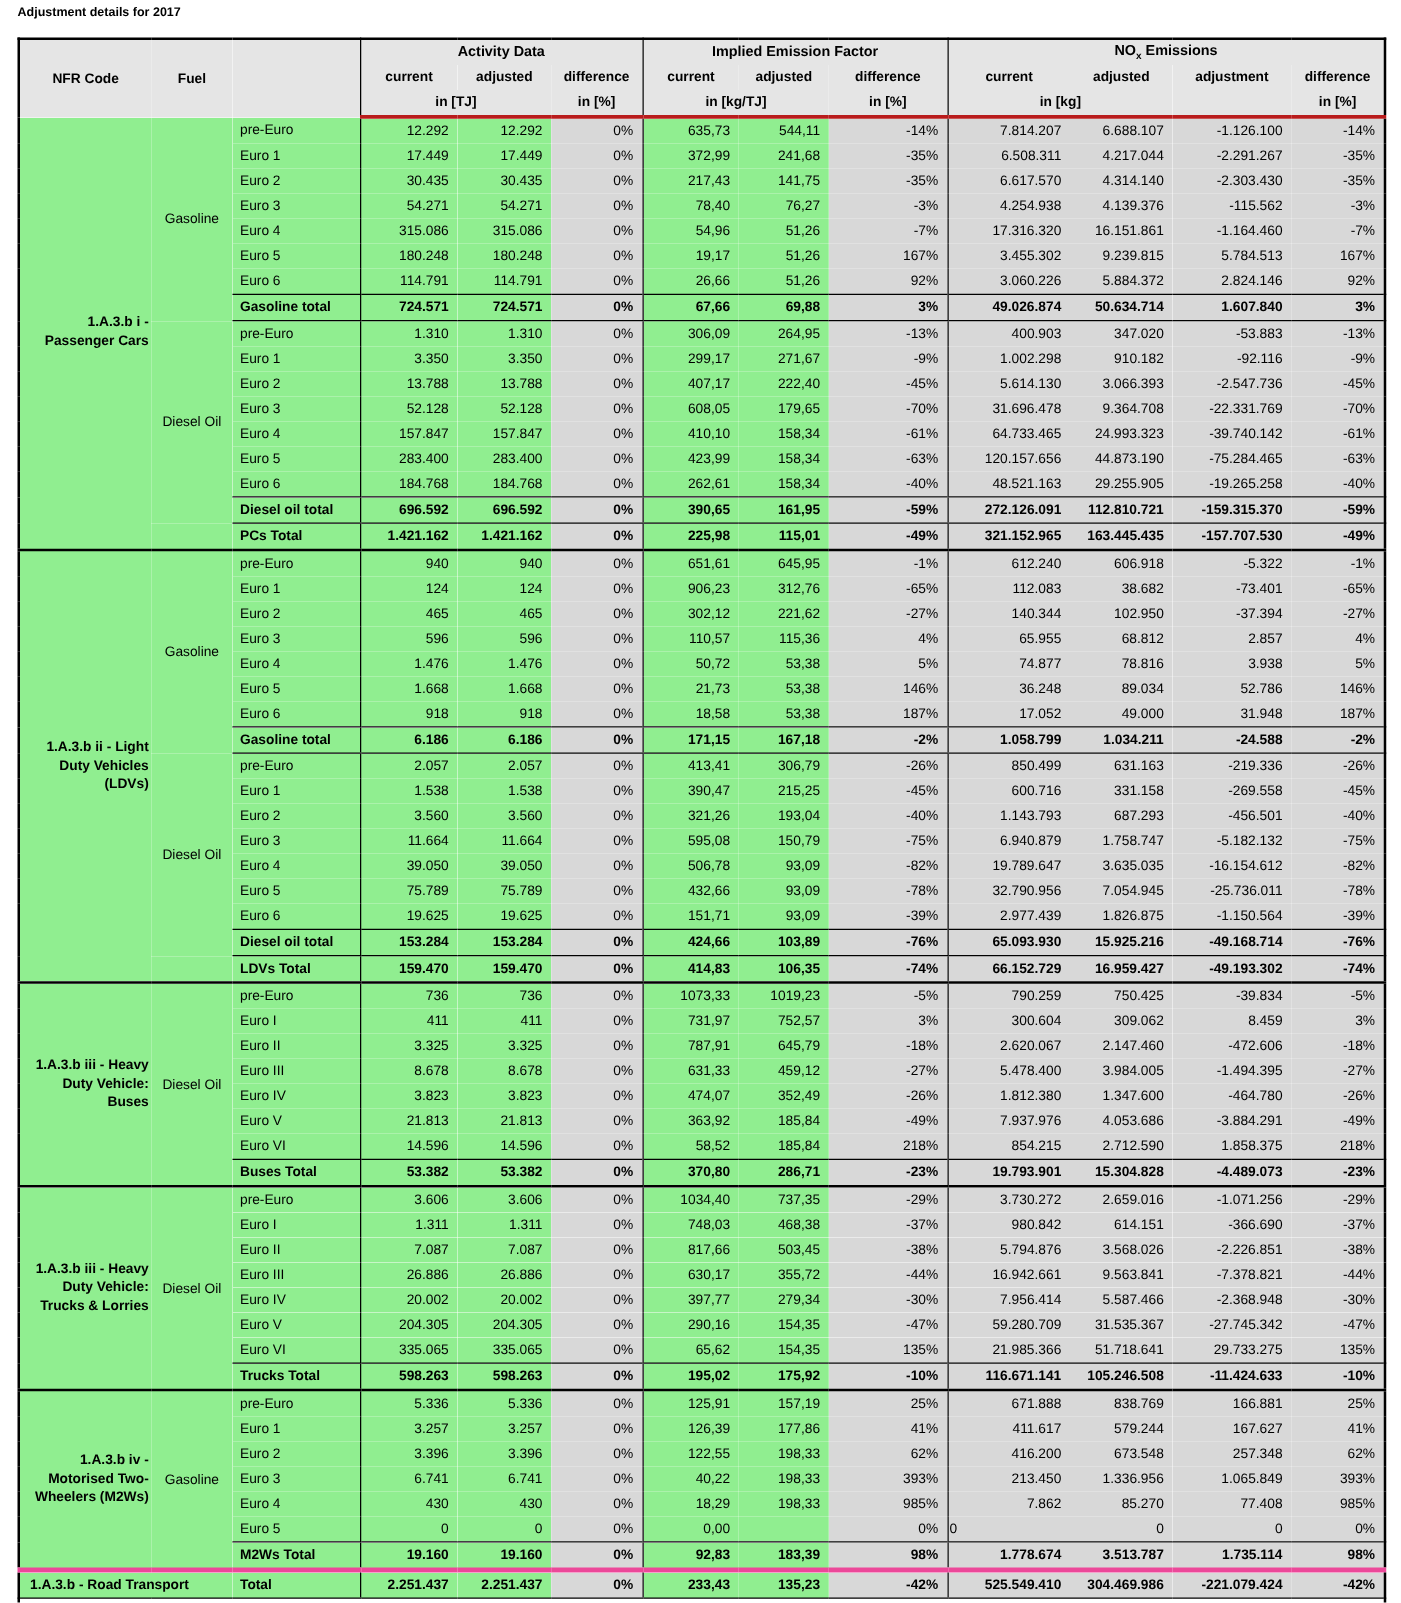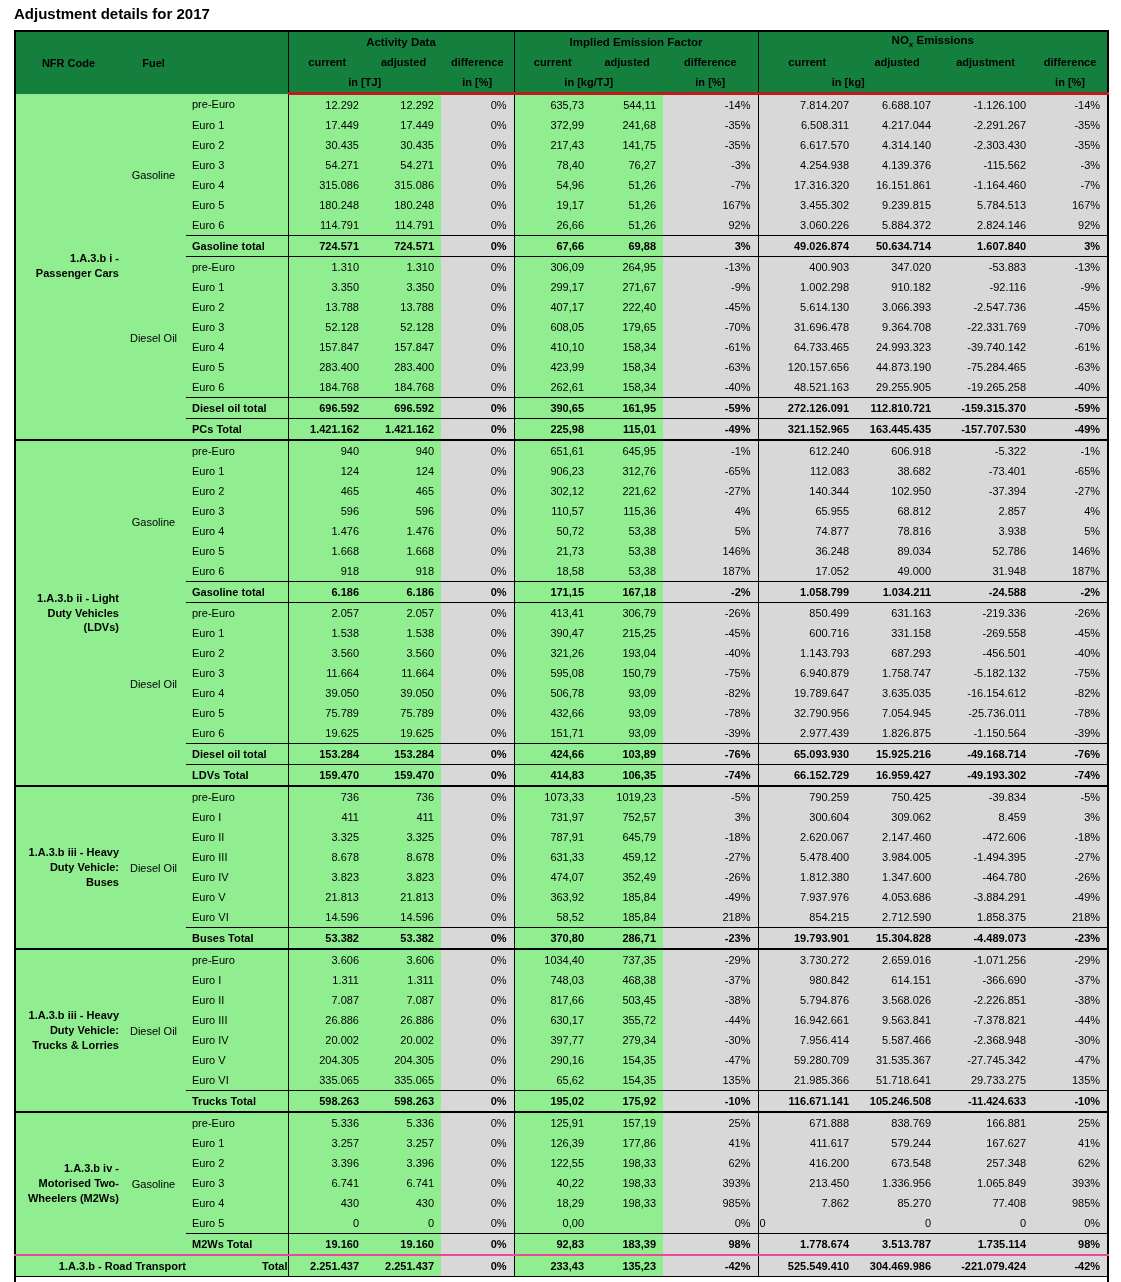--- a/index.html
+++ b/index.html
@@ -1,38 +1,38 @@
 <!DOCTYPE html>
 <html><head>
 <meta charset="utf-8">
 <style>
   html,body{margin:0;padding:0;background:#fff;}
   .page{position:relative;width:1121px;height:1282px;background:#fff;
         font-family:"Liberation Sans",sans-serif;}
-  .title{position:absolute;left:14px;top:5px;font-size:15px;font-weight:bold;color:#000;}
+  .title{position:absolute;left:14px;top:5px;font-size:10px;font-weight:bold;color:#000;}
   table{position:absolute;left:14px;top:30px;border-collapse:collapse;table-layout:fixed;
         width:1093px;border:2px solid #000;}
   th,td{height:20px;font-size:11px;color:#000;padding:0;overflow:hidden;white-space:nowrap;}
-  thead th{background:#15803d;font-weight:bold;text-align:center;vertical-align:middle;}
+  thead th{background:#e5e5e5;font-weight:bold;text-align:center;vertical-align:middle;}
   thead tr:last-child th{border-bottom:3px solid #b91c1c;}
   .grp{font-size:11.5px;}
   td.g,.fuel,.euro,.nfr{background:#90EE90;}
   td.y{background:#d8d8d8;}
   .nfr{font-weight:bold;text-align:right;vertical-align:middle;white-space:normal;
        padding:0 2px;line-height:1.35;}
   .fuel{text-align:center;vertical-align:middle;}
   .euro{text-align:left;padding-left:6px;}
   .num{text-align:right;padding-right:7px;}
   .leftnum{text-align:left;padding-left:1px;}
   .vl{border-left:1px solid #000;}
   .b{font-weight:bold;}
   tr.trow td{border-top:1px solid #000;border-bottom:1px solid #000;font-weight:bold;}
   tr.trow td.nbt{border-top:none;}
   tr.sec-start td{border-top:2px solid #000;}
-  tr.grand td{border-top:2px solid #ec4899;border-bottom:1px solid #000;font-weight:bold;text-align:right;}
+  tr.grand td{border-top:4px solid #ec4899;border-bottom:1px solid #000;font-weight:bold;}
   .gtlabel{background:#90EE90;text-align:left;padding-left:8px;}
   tr.spacer td{height:7px;background:#fff;}
   sub{font-size:8px;}
 </style>
 </head>
 <body>
 
 <div class="page">
   <div class="title">Adjustment details for 2017</div>
 

